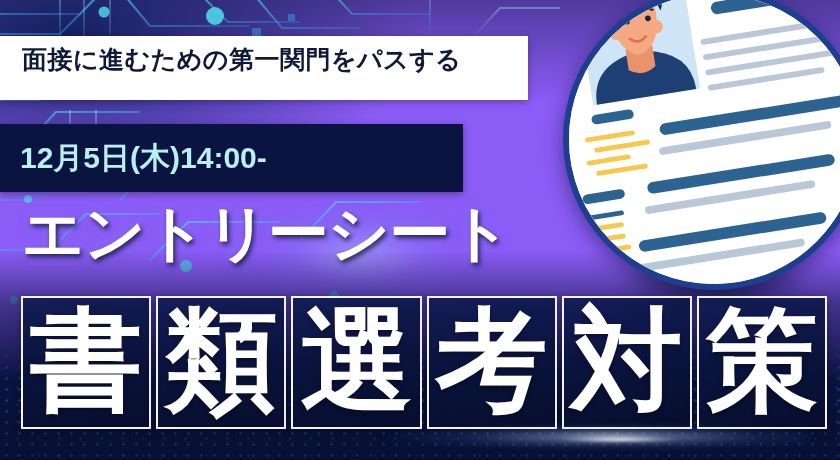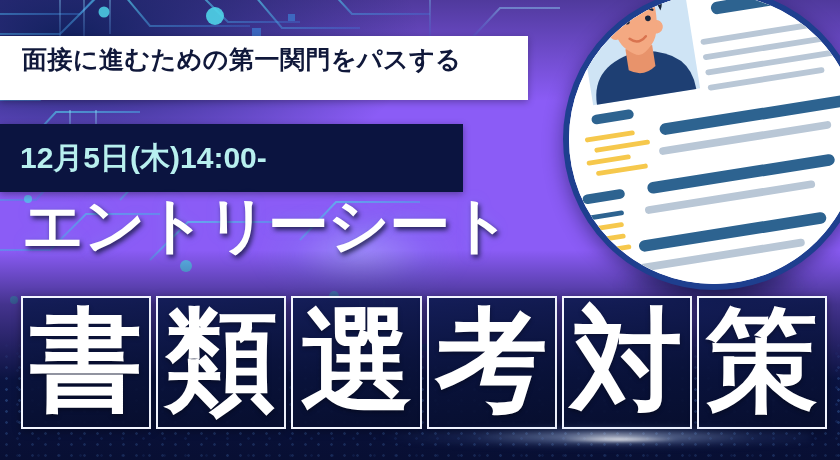--- a/index.html
+++ b/index.html
@@ -97,21 +97,21 @@
   .date-text{
     position:absolute; left:20px; top:124px;
     height:68px; display:flex; align-items:center;
     font-size:30px; font-weight:700; letter-spacing:0px;
     color:#b8f0ef;
     white-space:nowrap;
   }
 
   
   .kana{
-    position:absolute; left:22px; top:188px;
+    position:absolute; left:22px; top:196px;
     height:76px; display:flex; align-items:center;
     font-size:61px; font-weight:800; letter-spacing:-1px;
     color:#ffffff; white-space:nowrap;
     text-shadow:2px 3px 5px rgba(2,8,30,.72), 0 0 14px rgba(120,170,255,.25);
   }
 
   
   .kanji-row{
     position:absolute; left:21px; top:296px;
     width:806px; height:133px;

